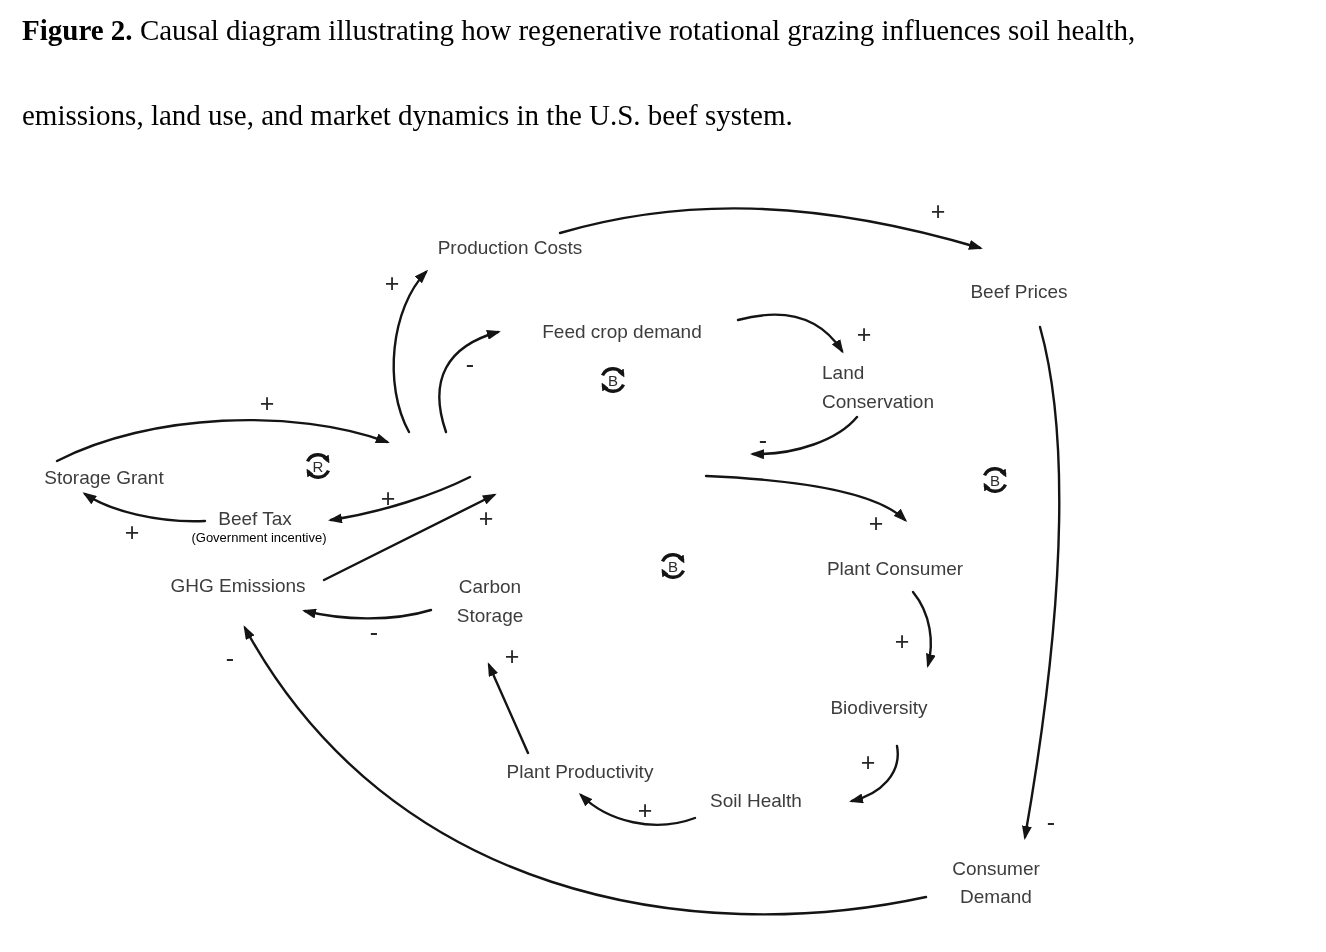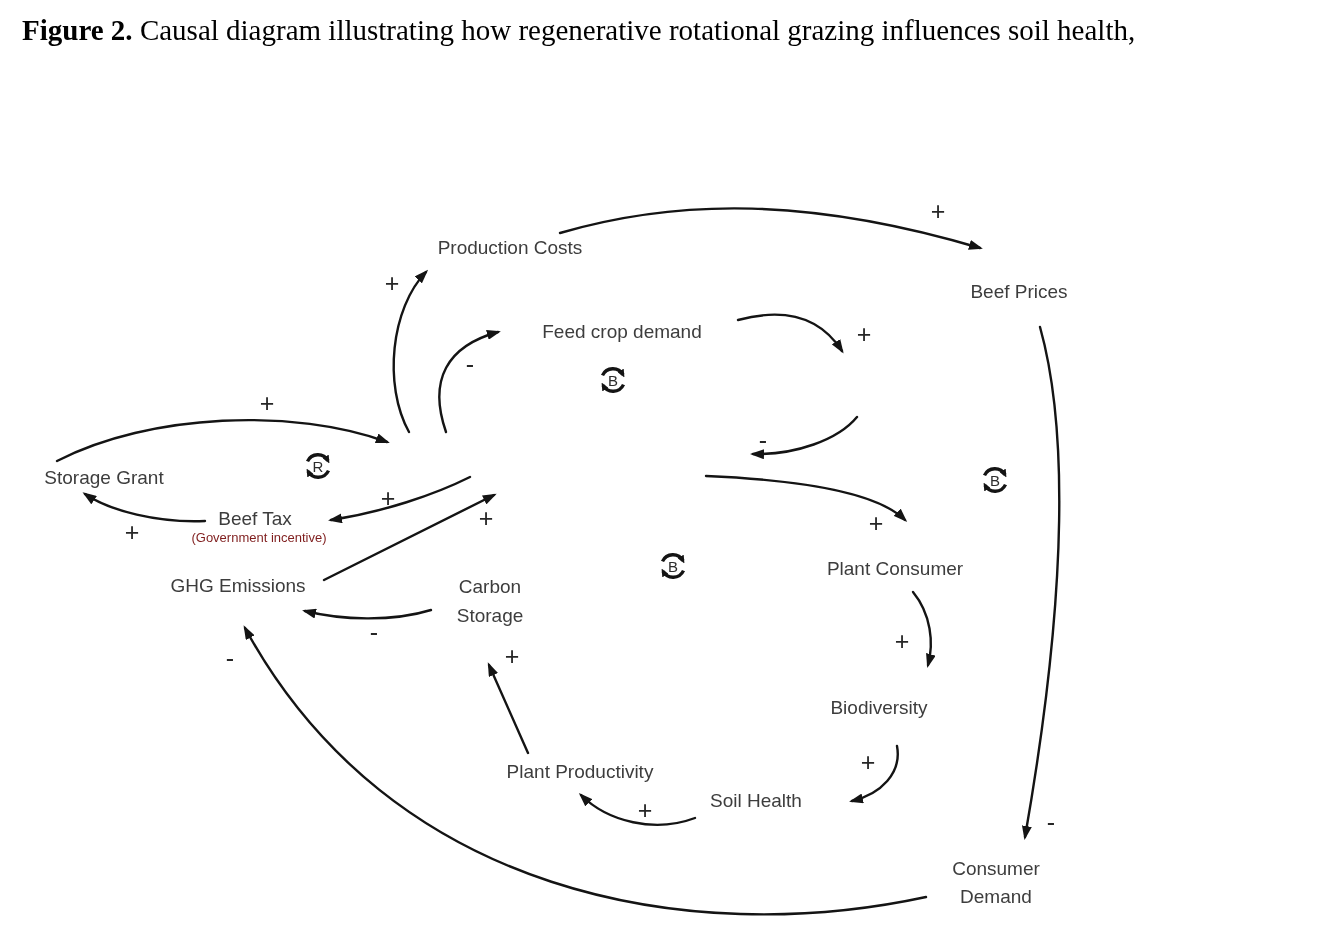--- a/index.html
+++ b/index.html
@@ -16,34 +16,35 @@
 
   
   svg.arrows{position:absolute;left:0;top:0;}
 
   .node{position:absolute;transform:translate(-50%,-50%);
     font-size:19px;line-height:29px;color:#3d3d3d;white-space:nowrap;
     text-align:center;}
   .node.wrap{white-space:normal;}
   .node.bold{font-weight:bold;color:#141414;font-size:19.5px;}
   .node.left{transform:none;text-align:left;}
-  .node.sub{font-size:13px;color:#7f1d1d;line-height:15px;}
+  .node.sub{font-size:13px;color:#000000;line-height:15px;}
 
   .sign{position:absolute;transform:translate(-50%,-50%);
     font-size:25px;color:#262626;line-height:25px;}
 
   .loop-letter{font-family:"Liberation Sans","DejaVu Sans",sans-serif;
     font-size:15px;fill:#2d2d2d;}
 </style>
 </head>
 <body>
 
 <div class="page">
 
   <div class="caption-line" style="top:14px"><span class="cap-prefix">Figure 2.</span><span class="cap-italic"> Causal diagram illustrating how regenerative rotational grazing influences soil health,</span></div>
+  <div class="caption-line cap-italic" style="top:99px">emissions, land use, and market dynamics in the U.S. beef system.</div>
 
   <svg class="arrows" width="1326" height="952" viewBox="0 0 1326 952">
     <defs>
       <marker id="ah" markerUnits="userSpaceOnUse" markerWidth="14" markerHeight="10" viewBox="0 0 14 10" refX="11" refY="5" orient="auto">
         <path d="M0,0 L14,5 L0,10 z" fill="#141414"></path>
       </marker>
       <marker id="lah" markerUnits="userSpaceOnUse" markerWidth="8" markerHeight="7" viewBox="0 0 8 7" refX="5" refY="3.5" orient="auto">
         <path d="M0,0 L8,3.5 L0,7 z" fill="#141414"></path>
       </marker>
     </defs>
@@ -94,20 +95,21 @@
         <path d="M -10.5 -4.6 A 11.5 11.5 0 0 1 10 -5.2" marker-end="url(#lah)"></path>
         <path d="M 10.5 4.6 A 11.5 11.5 0 0 1 -10 5.2" marker-end="url(#lah)"></path>
       </g>
       <text class="loop-letter" x="0" y="5.5" text-anchor="middle">B</text>
     </g>
   </svg>
 
   <div class="node" style="left:510px;top:247px">Production Costs</div>
   <div class="node" style="left:1019px;top:291px">Beef Prices</div>
   <div class="node" style="left:622px;top:331px">Feed crop demand</div>
+  <div class="node wrap left" style="left:822px;top:358px;width:125px">Land Conservation</div>
   <div class="node" style="left:104px;top:477px">Storage Grant</div>
   <div class="node" style="left:255px;top:518px">Beef Tax</div>
   <div class="node sub" style="left:259px;top:537px">(Government incentive)</div>
   <div class="node" style="left:238px;top:585px">GHG Emissions</div>
   <div class="node wrap" style="left:490px;top:601px;width:85px">Carbon Storage</div>
   <div class="node" style="left:895px;top:568px">Plant Consumer</div>
   <div class="node" style="left:879px;top:707px">Biodiversity</div>
   <div class="node" style="left:580px;top:771px">Plant Productivity</div>
   <div class="node" style="left:756px;top:800px">Soil Health</div>
   <div class="node wrap" style="left:996px;top:883px;width:110px;line-height:28px">Consumer Demand</div>

